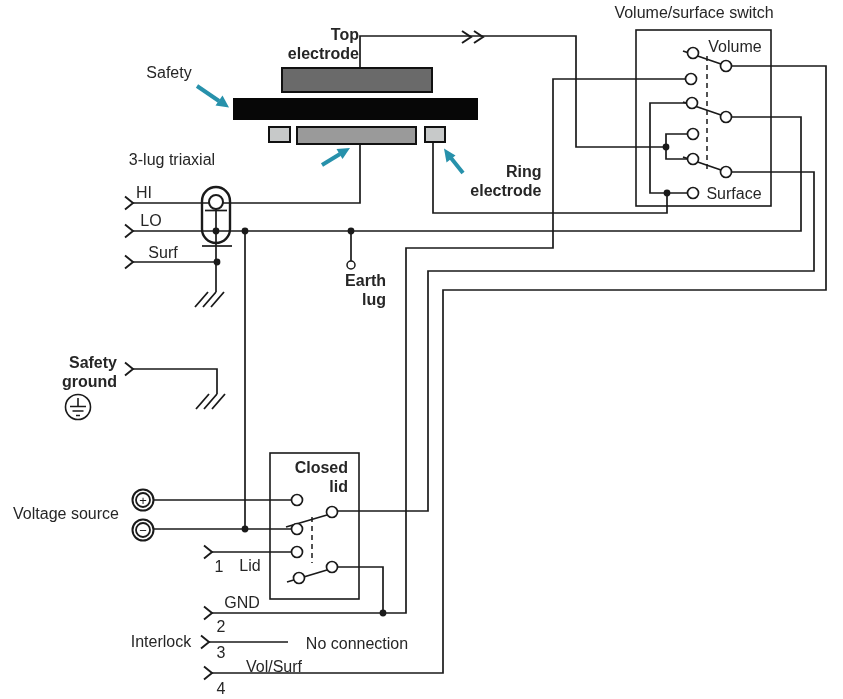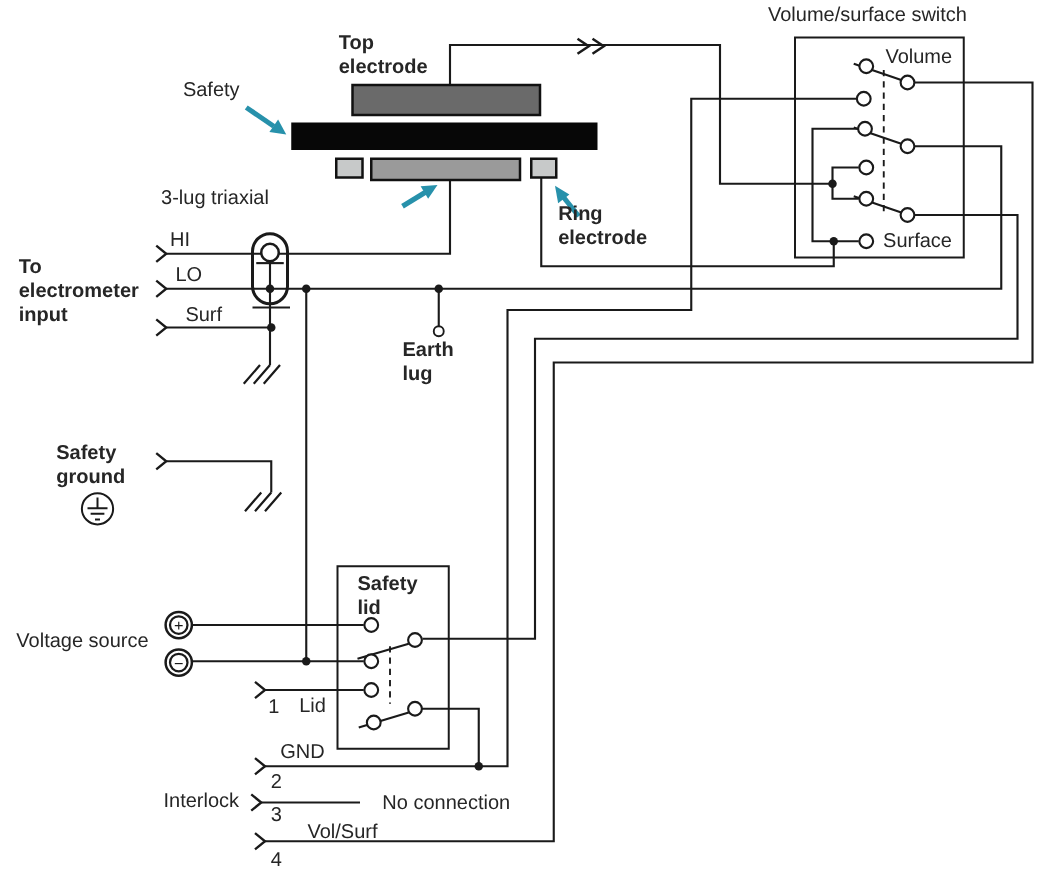--- a/index.html
+++ b/index.html
@@ -5,21 +5,21 @@
   :root{
     --wire:#1a1a1a; --text:#262626; --bg:#ffffff;
     --arrow:#2791ab; --top-fill:#6a6a6a; --guarded-fill:#9a9a9a;
     --ring-fill:#c7c9c9; --sample-fill:#070707;
   }
   html,body{margin:0;padding:0;background:var(--bg);}
   #stage{position:relative;width:843px;height:699px;background:var(--bg);overflow:hidden;
          font-family:"Liberation Sans","DejaVu Sans",sans-serif;}
   #wires{position:absolute;left:0;top:0;}
   .lbl{position:absolute;transform:translate(-50%,-50%);color:var(--text);
-       font-size:16px;line-height:19px;white-space:nowrap;text-align:left;}
+       font-size:16px;line-height:19px;white-space:nowrap;text-align:right;}
   .wrap{white-space:normal;font-weight:bold;}
 </style>
 </head>
 <body>
 
 <div id="stage">
 
   <svg id="wires" width="843" height="699" viewBox="0 0 843 699">
 
     <g stroke="#1a1a1a" stroke-width="1.7" fill="none">
@@ -153,25 +153,24 @@
   </svg>
 
   <div class="lbl" style="left:694px;top:12px">Volume/surface switch</div>
   <div class="lbl wrap" style="left:315px;top:44px;width:88px">Top electrode</div>
   <div class="lbl" style="left:169px;top:72px">Safety</div>
   <div class="lbl wrap" style="left:494px;top:181px;width:95px">Ring electrode</div>
   <div class="lbl" style="left:172px;top:159px">3-lug triaxial</div>
   <div class="lbl" style="left:144px;top:192px">HI</div>
   <div class="lbl" style="left:151px;top:220px">LO</div>
   <div class="lbl" style="left:163px;top:252px">Surf</div>
-  <div class="lbl wrap" style="left:67px;top:233px;width:104px">To electrometer input</div>
   <div class="lbl wrap" style="left:354px;top:290px;width:64px">Earth lug</div>
   <div class="lbl wrap" style="left:81px;top:372px;width:72px">Safety ground</div>
   <div class="lbl" style="left:66px;top:513px">Voltage source</div>
-  <div class="lbl wrap" style="left:317px;top:477px;width:62px">Safety lid</div>
+  <div class="lbl wrap" style="left:317px;top:477px;width:62px">Closed lid</div>
   <div class="lbl" style="left:735px;top:46px">Volume</div>
   <div class="lbl" style="left:734px;top:193px">Surface</div>
   <div class="lbl" style="left:219px;top:566px">1</div>
   <div class="lbl" style="left:250px;top:565px">Lid</div>
   <div class="lbl" style="left:242px;top:602px">GND</div>
   <div class="lbl" style="left:221px;top:626px">2</div>
   <div class="lbl" style="left:161px;top:641px">Interlock</div>
   <div class="lbl" style="left:357px;top:643px">No connection</div>
   <div class="lbl" style="left:221px;top:652px">3</div>
   <div class="lbl" style="left:274px;top:666px">Vol/Surf</div>

